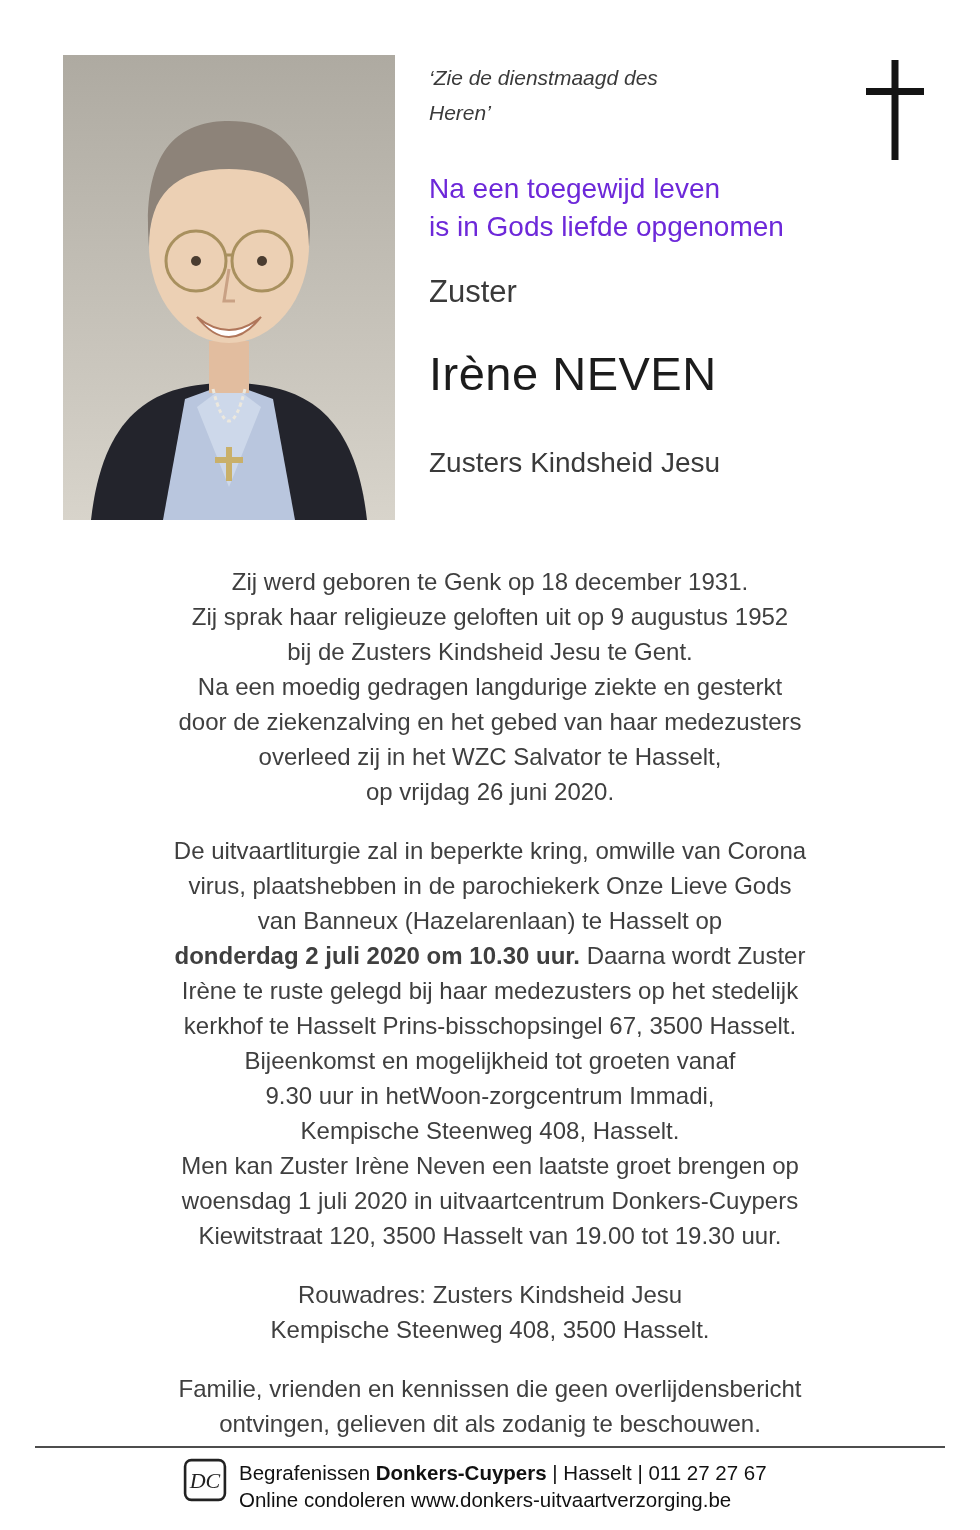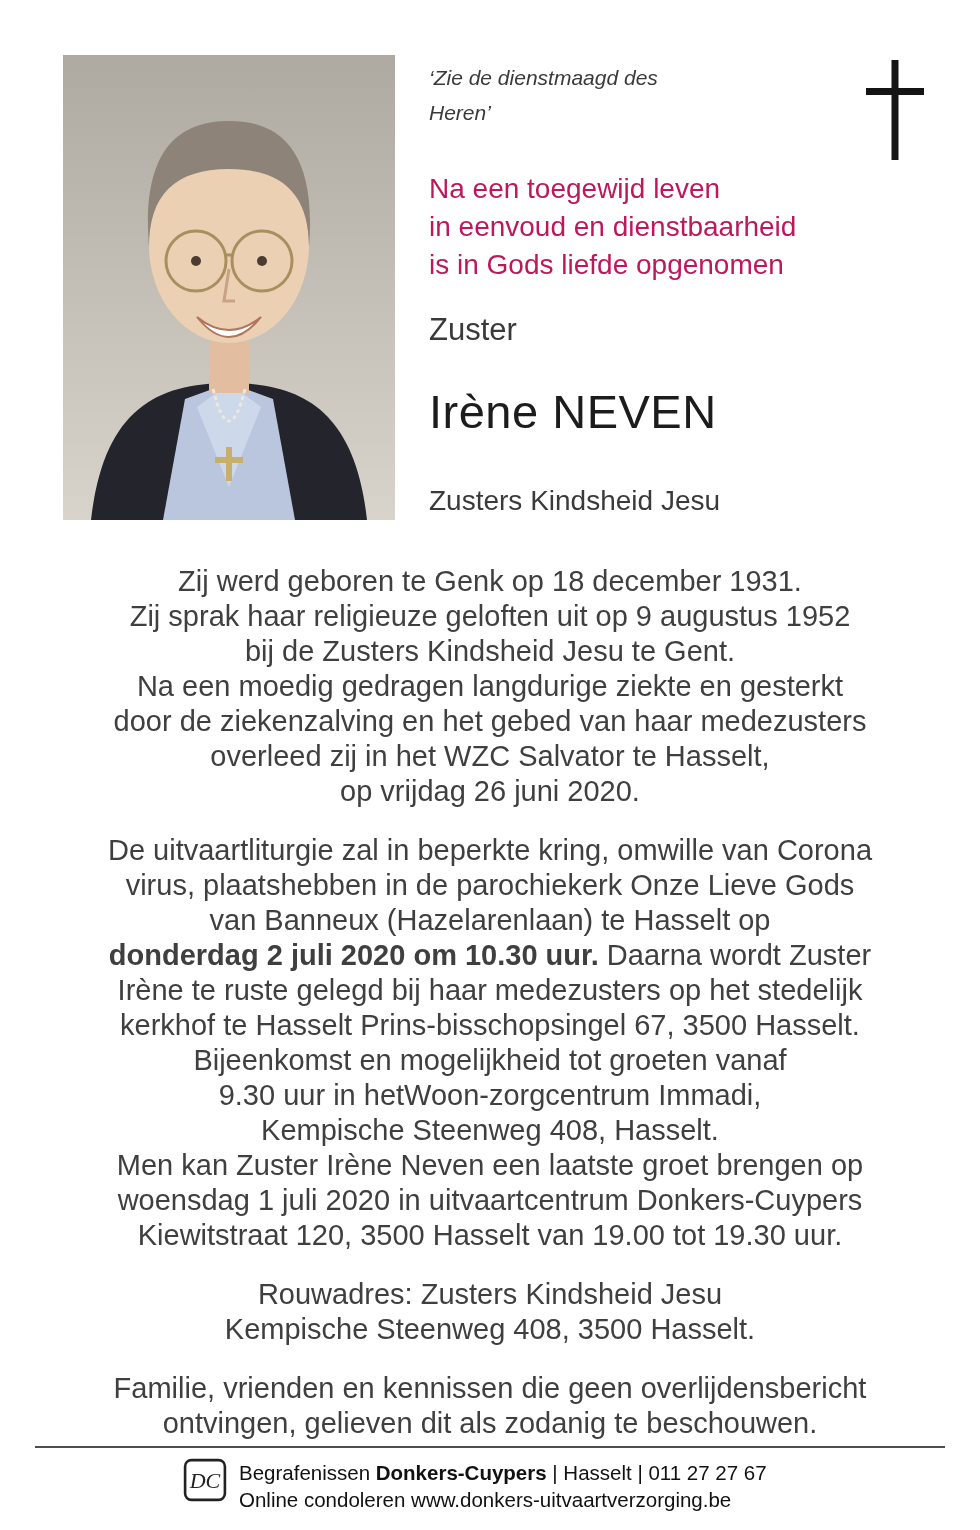--- a/index.html
+++ b/index.html
@@ -10,31 +10,31 @@
     color:#3f3f3f;
   }
   .card { position:relative; width:980px; height:1530px; background:#ffffff; overflow:hidden; }
 
   
   .top { display:flex; padding:55px 0 0 63px; }
   .photo { width:332px; height:465px; flex:none; overflow:hidden; background:#c9c6be; }
   .photo svg { display:block; }
   .head-text { margin-left:34px; padding-top:5px; }
   .quote { font-style:italic; font-size:21px; line-height:35px; color:#3a3a3a; margin-bottom:40px; }
-  .intro { font-size:28px; line-height:38px; color:#be185d; margin-bottom:28px; }
+  .intro { font-size:28px; line-height:38px; color:#6d28d9; margin-bottom:28px; }
   .sister-title { font-size:31px; line-height:36px; color:#3a3a3a; margin-bottom:38px; font-weight:400; }
   .name { font-size:47px; line-height:52px; font-weight:400; color:#1c1c1c; letter-spacing:.5px; margin-bottom:46px; }
   .congregation { font-size:28px; line-height:34px; color:#3a3a3a; }
 
   .cross { position:absolute; top:60px; right:56px; width:58px; height:100px; }
   .cross .v { position:absolute; left:50%; top:0; transform:translateX(-50%); width:7px; height:100px; background:#141414; }
   .cross .h { position:absolute; top:28px; left:0; width:58px; height:7px; background:#141414; }
 
   
-  main { margin-top:44px; text-align:center; font-size:29px; line-height:35px; color:#3f3f3f; }
+  main { margin-top:44px; text-align:center; font-size:24px; line-height:35px; color:#3f3f3f; }
   main .para { margin-bottom:24px; }
   .b { font-weight:700; }
 
   
   .footer { position:absolute; left:0; bottom:16px; width:100%; }
   .rule { border:0; border-top:2px solid #4d4d4d; margin:0 35px 10px 35px; }
   .footer-row { display:flex; align-items:center; margin-left:183px; }
   .logo { width:44px; height:56px; margin-right:12px; flex:none; }
   .f-lines { font-size:20.5px; line-height:27px; color:#111111; }
 </style>
@@ -84,21 +84,20 @@
       </svg>
     </div>
 
     <div class="head-text">
       <div class="quote">
         <div>‘Zie de dienstmaagd des</div>
         <div>Heren’</div>
       </div>
       <div class="intro">
         <div>Na een toegewijd leven</div>
-        <div>in eenvoud en dienstbaarheid</div>
         <div>is in Gods liefde opgenomen</div>
       </div>
       <div class="sister-title">Zuster</div>
       <h1 class="name">Irène NEVEN</h1>
       <div class="congregation">Zusters Kindsheid Jesu</div>
     </div>
 
     <div class="cross">
       <span class="v"></span>
       <span class="h"></span>

